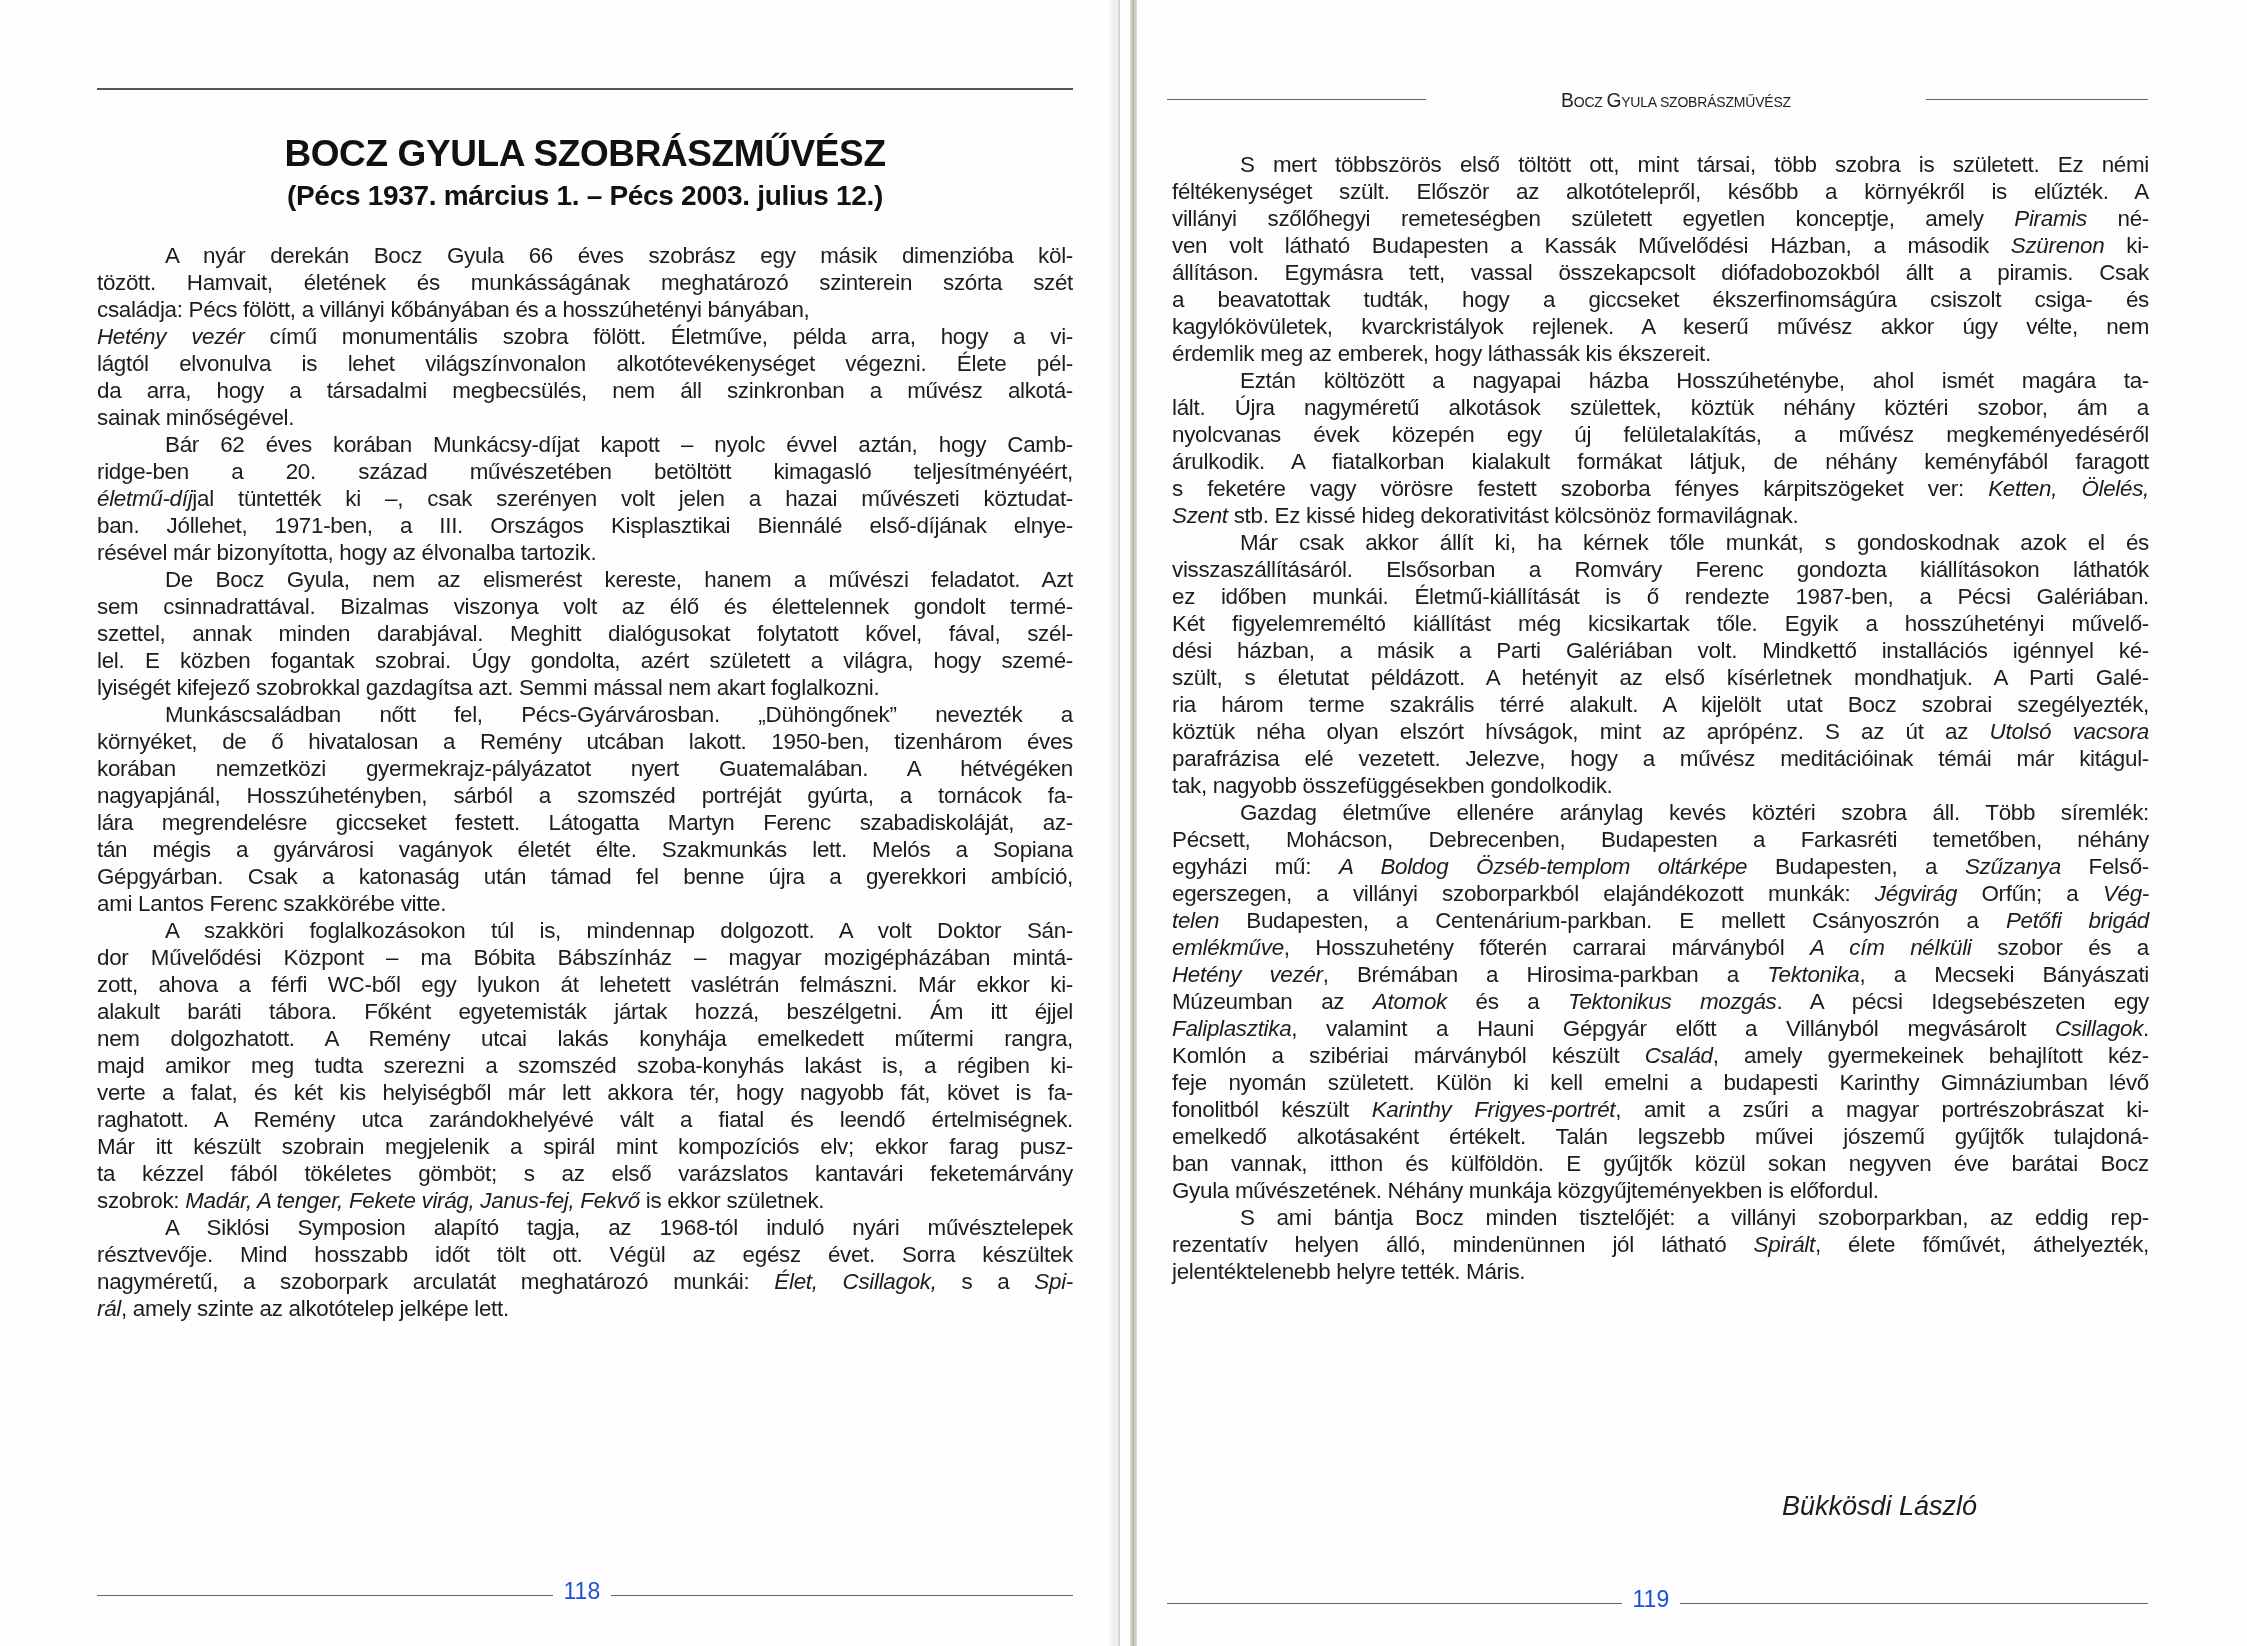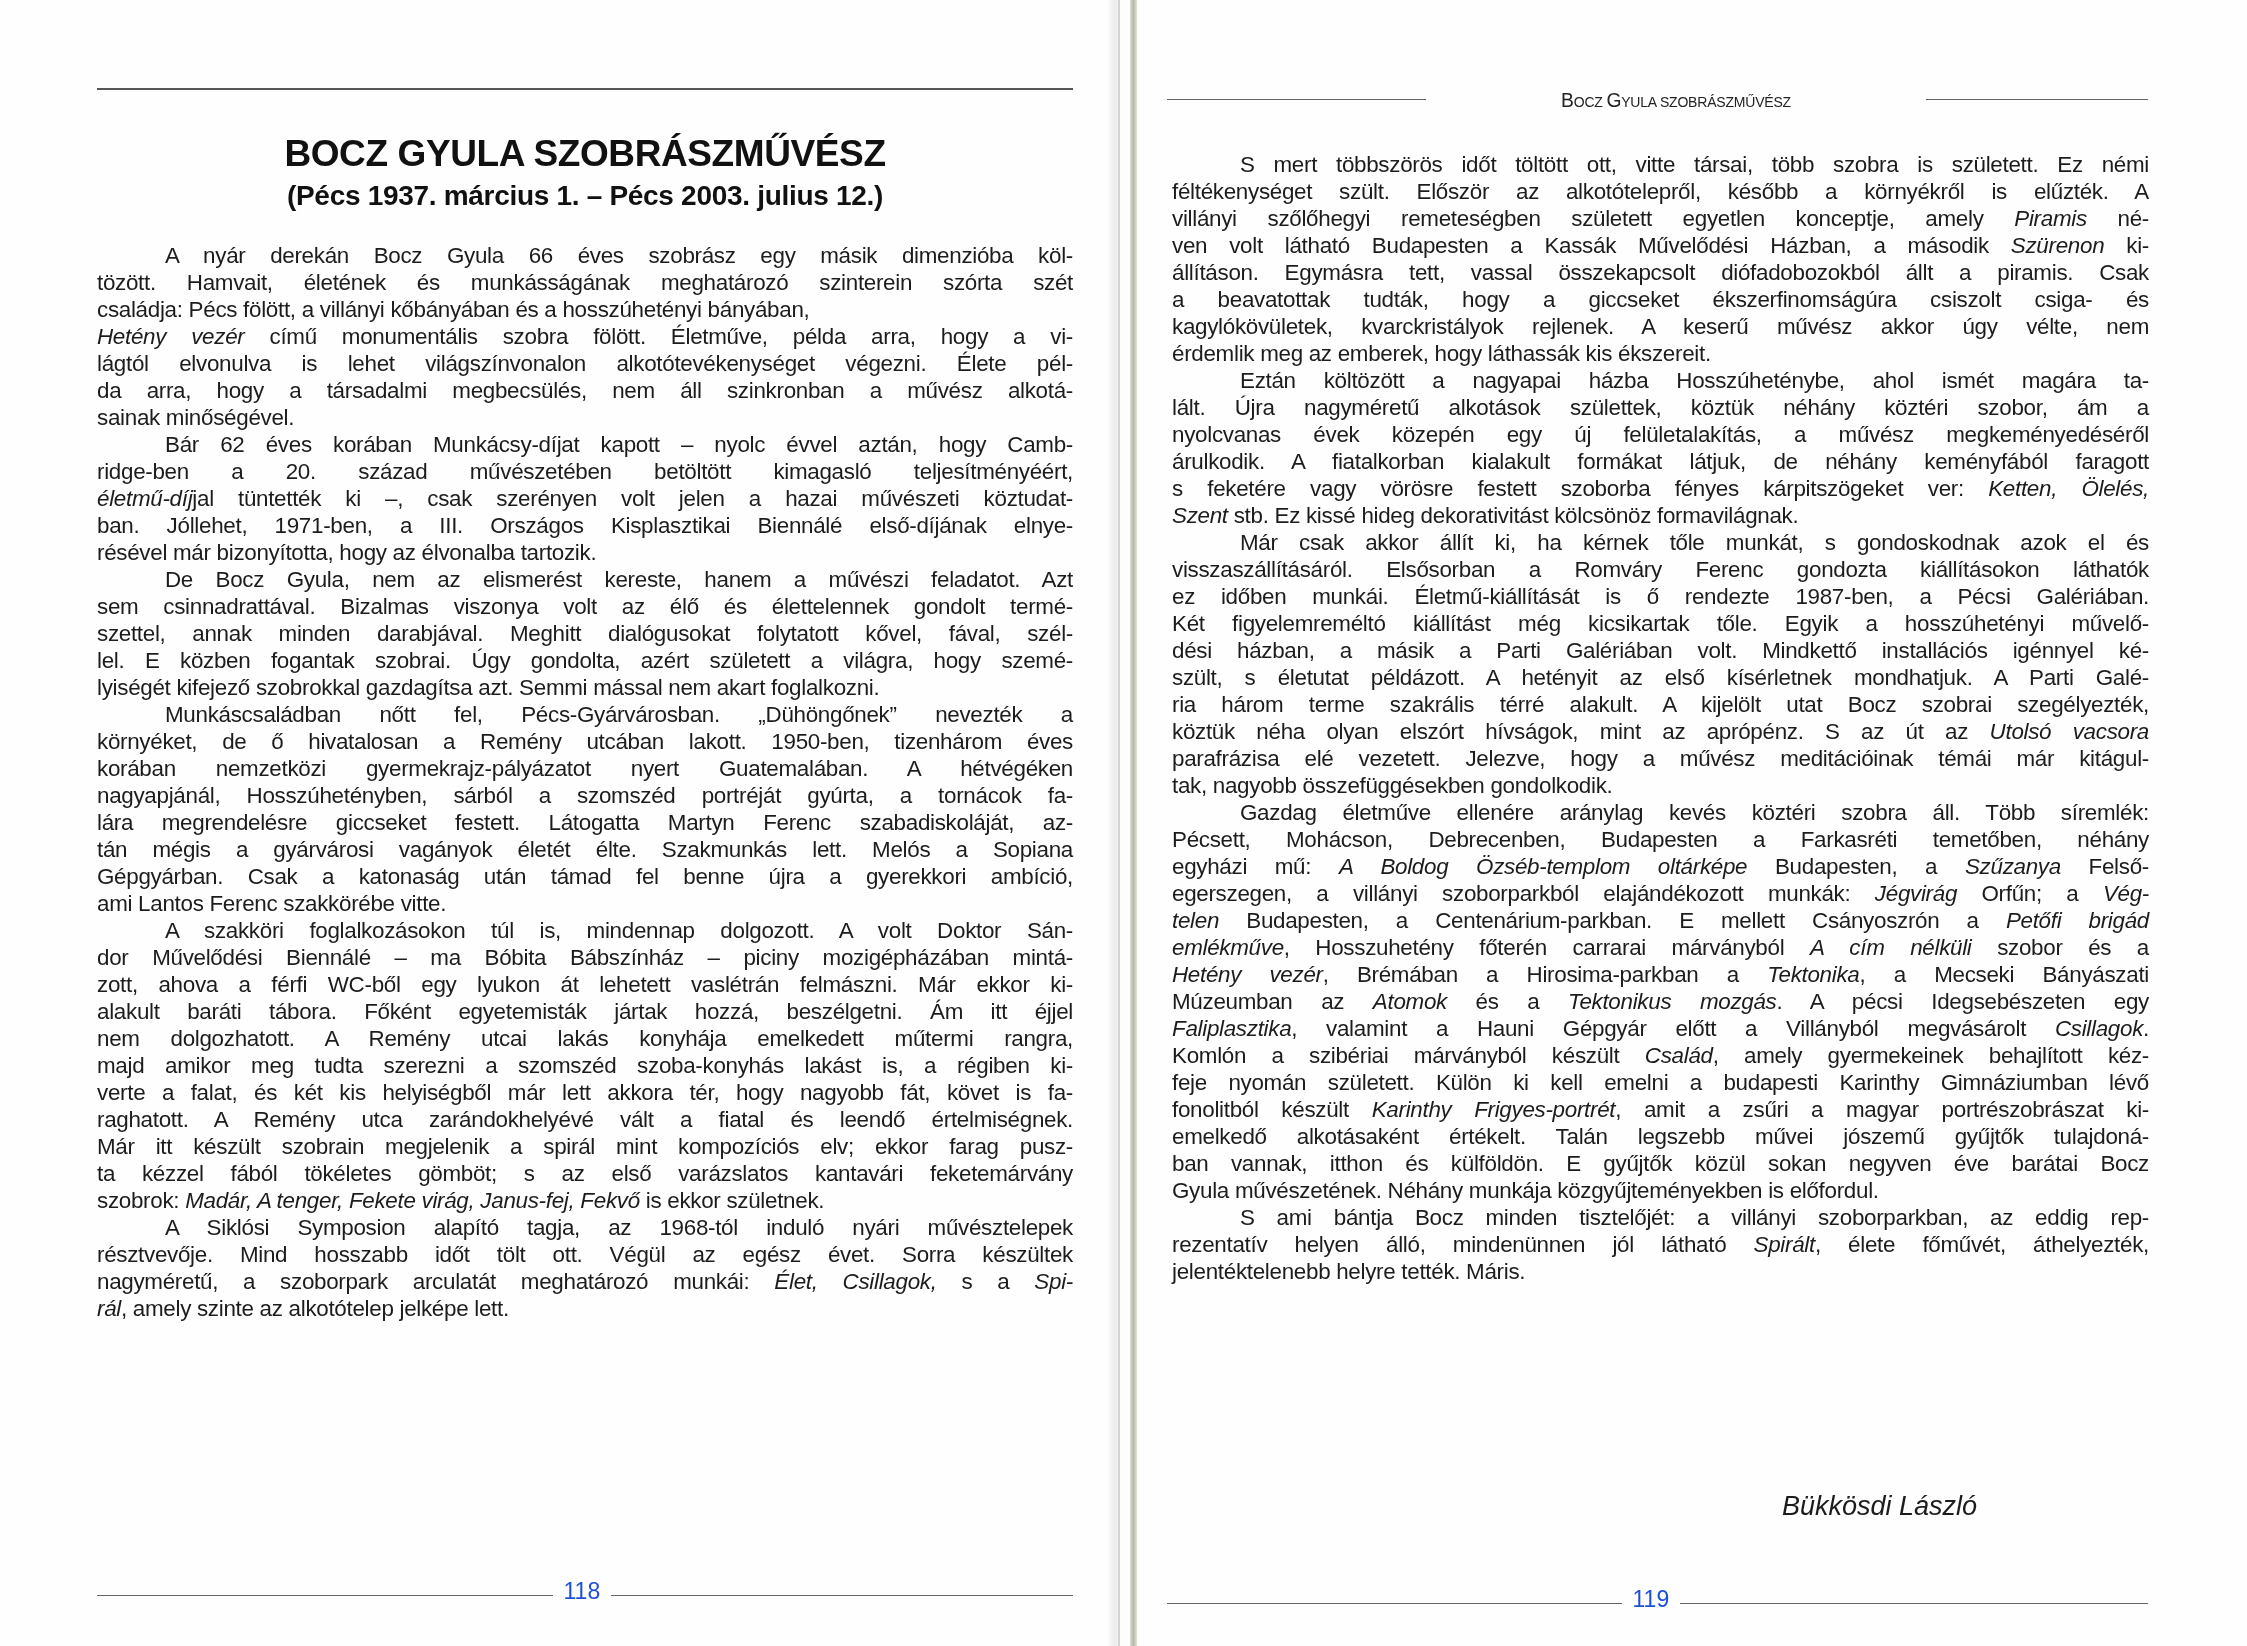--- a/index.html
+++ b/index.html
@@ -76,42 +76,42 @@
     <span class="line last">lyiségét kifejező szobrokkal gazdagítsa azt. Semmi mással nem akart foglalkozni.</span>
     <span class="line indent">Munkáscsaládban nőtt fel, Pécs-Gyárvárosban. „Dühöngőnek” nevezték a</span>
     <span class="line">környéket, de ő hivatalosan a Remény utcában lakott. 1950-ben, tizenhárom éves</span>
     <span class="line">korában nemzetközi gyermekrajz-pályázatot nyert Guatemalában. A hétvégéken</span>
     <span class="line">nagyapjánál, Hosszúhetényben, sárból a szomszéd portréját gyúrta, a tornácok fa-</span>
     <span class="line">lára megrendelésre giccseket festett. Látogatta Martyn Ferenc szabadiskoláját, az-</span>
     <span class="line">tán mégis a gyárvárosi vagányok életét élte. Szakmunkás lett. Melós a Sopiana</span>
     <span class="line">Gépgyárban. Csak a katonaság után támad fel benne újra a gyerekkori ambíció,</span>
     <span class="line last">ami Lantos Ferenc szakkörébe vitte.</span>
     <span class="line indent">A szakköri foglalkozásokon túl is, mindennap dolgozott. A volt Doktor Sán-</span>
-    <span class="line">dor Művelődési Biennálé – ma Bóbita Bábszínház – piciny mozigépházában mintá-</span>
+    <span class="line">dor Művelődési Központ – ma Bóbita Bábszínház – magyar mozigépházában mintá-</span>
     <span class="line">zott, ahova a férfi WC-ből egy lyukon át lehetett vaslétrán felmászni. Már ekkor ki-</span>
     <span class="line">alakult baráti tábora. Főként egyetemisták jártak hozzá, beszélgetni. Ám itt éjjel</span>
     <span class="line">nem dolgozhatott. A Remény utcai lakás konyhája emelkedett műtermi rangra,</span>
     <span class="line">majd amikor meg tudta szerezni a szomszéd szoba-konyhás lakást is, a régiben ki-</span>
     <span class="line">verte a falat, és két kis helyiségből már lett akkora tér, hogy nagyobb fát, követ is fa-</span>
     <span class="line">raghatott. A Remény utca zarándokhelyévé vált a fiatal és leendő értelmiségnek.</span>
     <span class="line">Már itt készült szobrain megjelenik a spirál mint kompozíciós elv; ekkor farag pusz-</span>
     <span class="line">ta kézzel fából tökéletes gömböt; s az első varázslatos kantavári feketemárvány</span>
     <span class="line last">szobrok: <i>Madár, A tenger, Fekete virág, Janus-fej, Fekvő</i> is ekkor születnek.</span>
     <span class="line indent">A Siklósi Symposion alapító tagja, az 1968-tól induló nyári művésztelepek</span>
     <span class="line">résztvevője. Mind hosszabb időt tölt ott. Végül az egész évet. Sorra készültek</span>
     <span class="line">nagyméretű, a szoborpark arculatát meghatározó munkái: <i>Élet, Csillagok,</i> s a <i>Spi-</i></span>
     <span class="line last"><i>rál</i>, amely szinte az alkotótelep jelképe lett.</span>
   </div>
 <div class="rule-thin" style="left:97px; top:1595px; width:976px;"></div>
 <div class="folio folio-left">118</div>
 
 <div class="rule-thin" style="left:1167px; top:99px; width:981px;"></div>
 <div class="running-head"><span>B</span><span class="sc">OCZ </span><span>G</span><span class="sc">YULA SZOBRÁSZMŰVÉSZ</span></div>
 <div class="body-text body-right" id="right-body">
-    <span class="line indent">S mert többszörös időt töltött ott, vitte társai, több szobra is született. Ez némi</span>
+    <span class="line indent">S mert többszörös első töltött ott, mint társai, több szobra is született. Ez némi</span>
     <span class="line">féltékenységet szült. Először az alkotótelepről, később a környékről is elűzték. A</span>
     <span class="line">villányi szőlőhegyi remeteségben született egyetlen konceptje, amely <i>Piramis</i> né-</span>
     <span class="line">ven volt látható Budapesten a Kassák Művelődési Házban, a második <i>Szürenon</i> ki-</span>
     <span class="line">állításon. Egymásra tett, vassal összekapcsolt diófadobozokból állt a piramis. Csak</span>
     <span class="line">a beavatottak tudták, hogy a giccseket ékszerfinomságúra csiszolt csiga- és</span>
     <span class="line">kagylókövületek, kvarckristályok rejlenek. A keserű művész akkor úgy vélte, nem</span>
     <span class="line last">érdemlik meg az emberek, hogy láthassák kis ékszereit.</span>
     <span class="line indent">Eztán költözött a nagyapai házba Hosszúheténybe, ahol ismét magára ta-</span>
     <span class="line">lált. Újra nagyméretű alkotások születtek, köztük néhány köztéri szobor, ám a</span>
     <span class="line">nyolcvanas évek közepén egy új felületalakítás, a művész megkeményedéséről</span>

